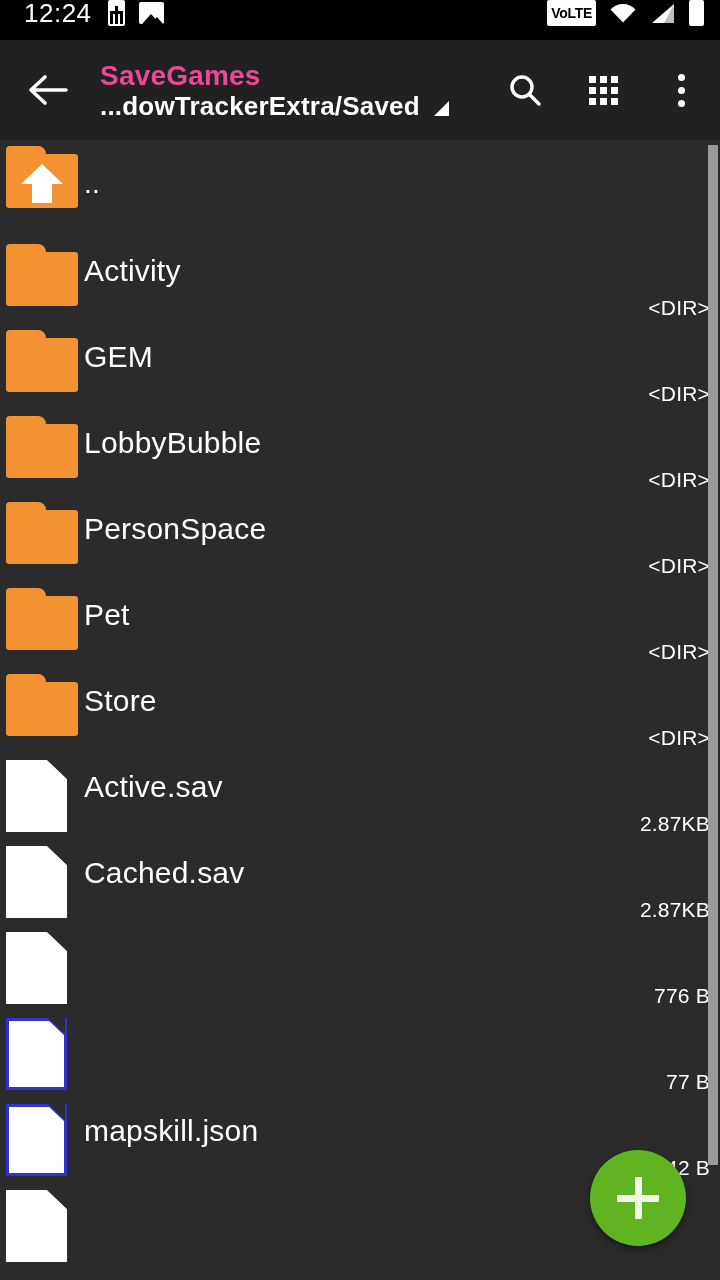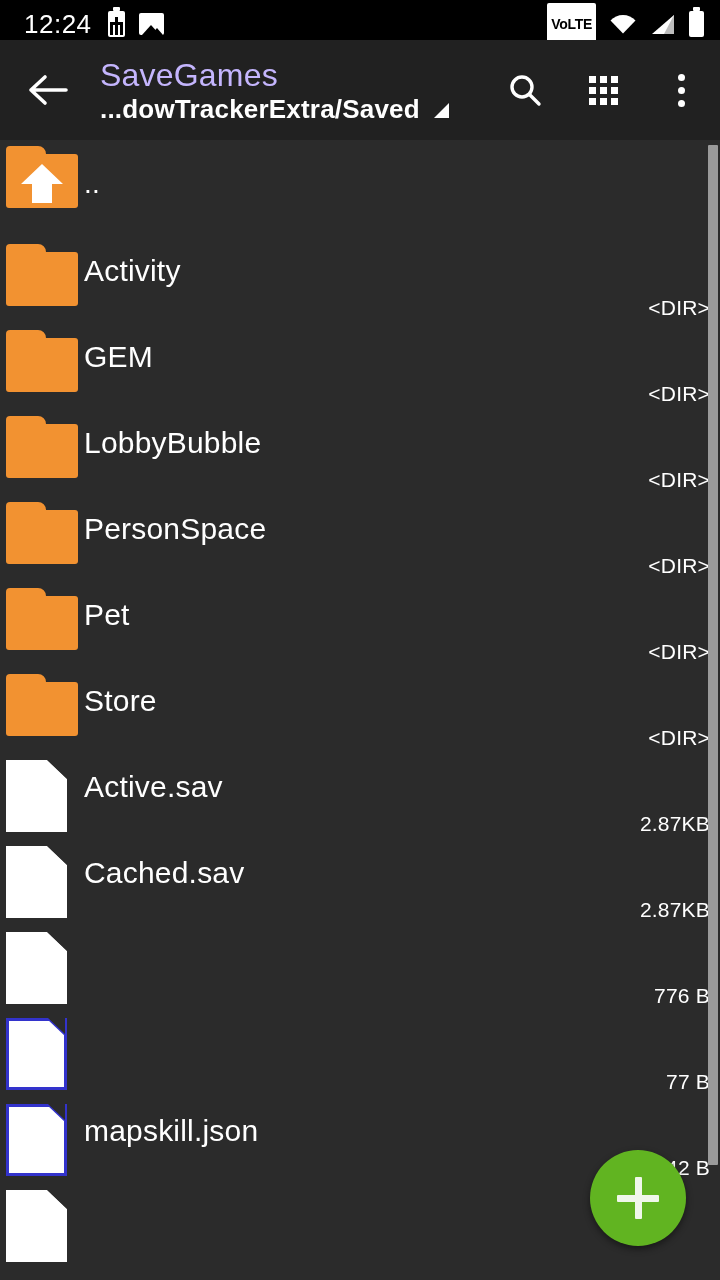--- a/index.html
+++ b/index.html
@@ -14,21 +14,21 @@
     width: 720px; height: 1280px;
     background: #2b2b2b;
     overflow: hidden;
   }
 
   
   #status-bar {
     position: absolute; top: 0; left: 0;
     width: 720px; height: 48px;
     background: #000;
-    display: flex; align-items: center;
+    display: flex; align-items: flex-start;
     padding: 0 12px;
   }
   #status-clock {
     color: #fff; font-size: 26px; letter-spacing: .5px;
     margin-left: 12px; margin-right: 16px; line-height: 1;
   }
   .sb-left-icons { display: flex; align-items: center; gap: 14px; }
   .sb-right { margin-left: auto; display: flex; align-items: center; gap: 13px; padding-right: 4px;}
 
   .ic-battery-plus {
@@ -59,21 +59,21 @@
     border-left: 9px solid transparent; border-right: 9px solid transparent;
     border-bottom: 10px solid #000;
   }
   .ic-gallery::after {
     content:""; position:absolute; right:1px; bottom:0;
     border-left: 6px solid transparent; border-right: 6px solid transparent;
     border-bottom: 7px solid #000;
   }
   .ic-volte {
     background:#fff; color:#000; font-size:14px; font-weight:bold;
-    padding:14px 4px; border-radius:2px; line-height:1; letter-spacing:-0.3px;
+    padding:6px 4px; border-radius:2px; line-height:1; letter-spacing:-0.3px;
     font-family:"Liberation Sans", sans-serif;
   }
   .ic-wifi { width:28px; height:20px; position:relative; }
   .ic-wifi svg { display:block; }
   .ic-signal { width:26px; height:21px; position:relative; }
   .ic-battery {
     width:15px; height:26px; background:#fff; border-radius:2px; position:relative;
   }
   .ic-battery::before {
     content:""; position:absolute; top:-4px; left:4px;
@@ -91,21 +91,21 @@
     width: 96px; height: 100px;
     display: flex; align-items: center; justify-content: center;
     cursor: pointer;
   }
   .back-arrow { display:block; }
   #title-block {
     flex: 1; display: flex; flex-direction: column;
     justify-content: center; padding-left: 4px; padding-top:2px;
   }
   #toolbar-title {
-    color: #c4b5fd; font-size: 32px; font-weight: normal; line-height: 1.05;
+    color: #ec4899; font-size: 28px; font-weight: bold; line-height: 1.05;
     letter-spacing: 0.2px;
   }
   #subtitle-row { display: flex; align-items: flex-end; gap: 14px; margin-top: 2px; font-weight: bold;}
   #toolbar-subtitle {
     color: #fff; font-size: 26px; line-height: 1.1; letter-spacing: .2px;
   }
   .subtitle-marker {
     width: 0; height: 0; margin-bottom: 5px;
     border-left: 15px solid transparent;
     border-bottom: 15px solid #fff;

